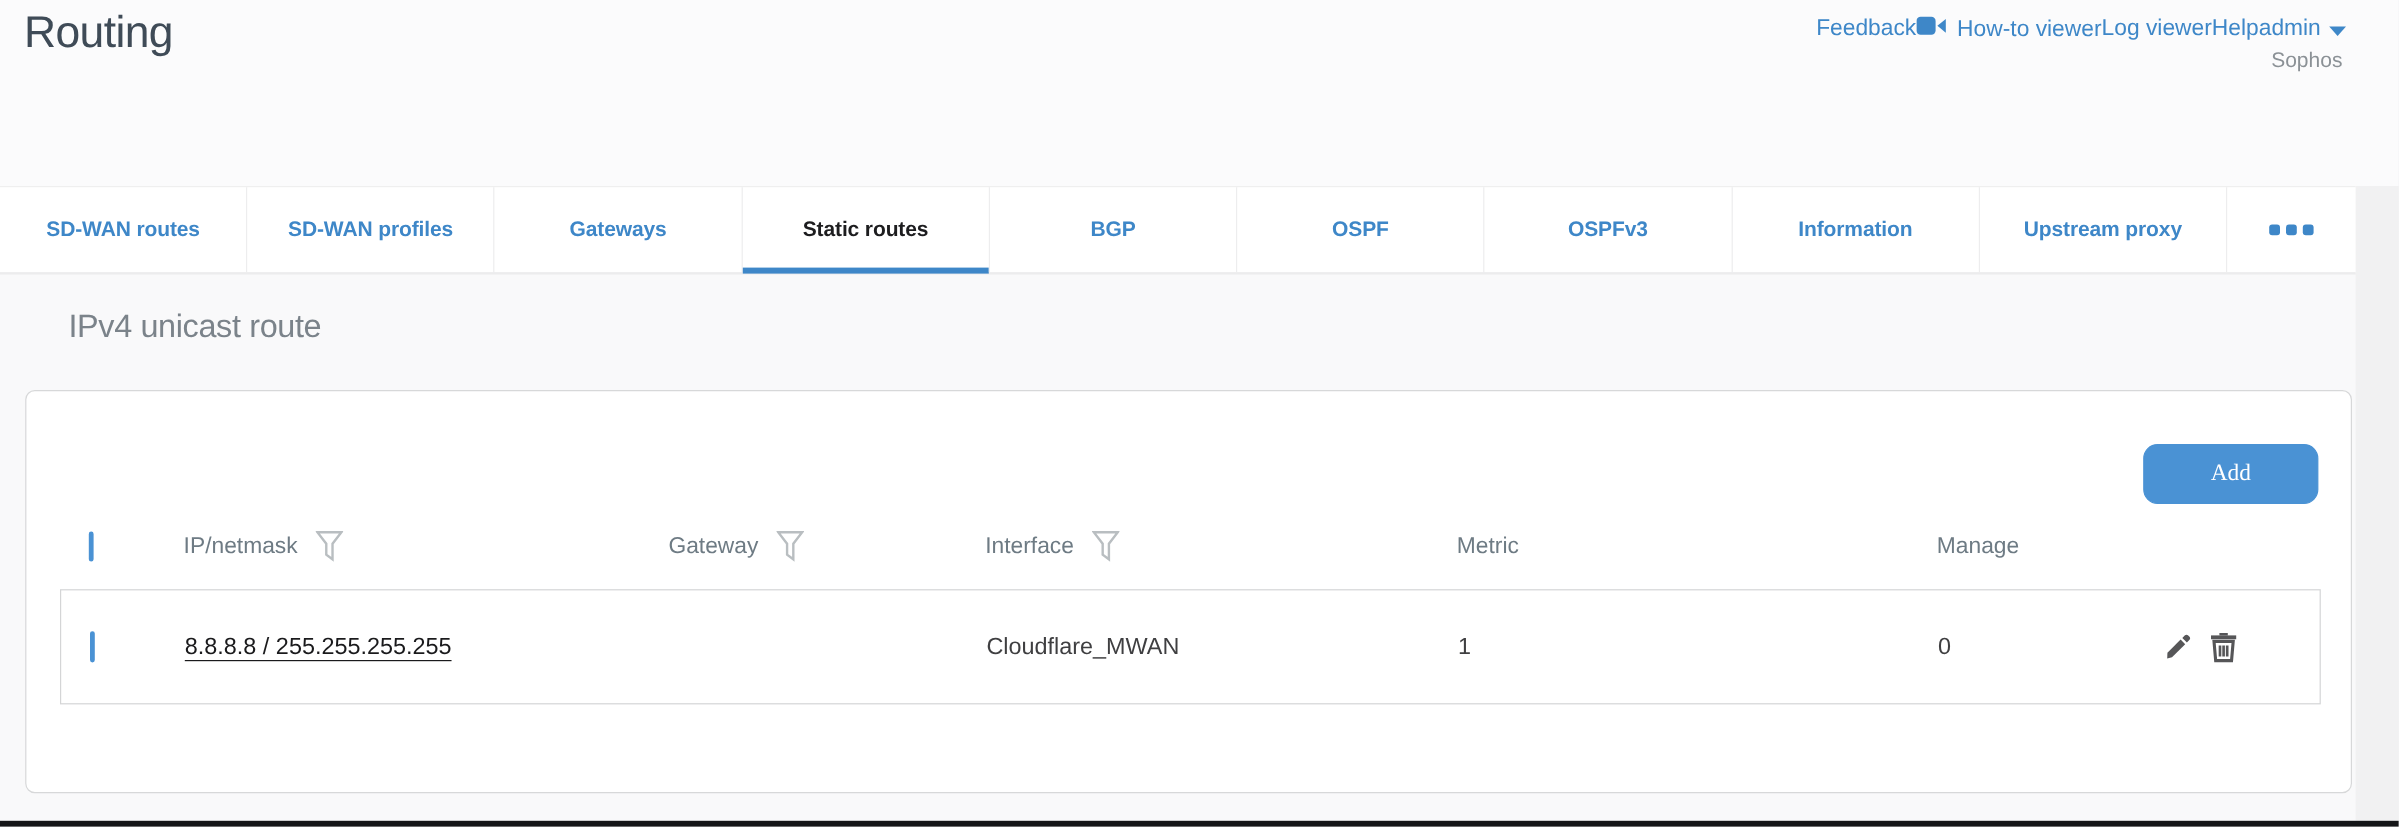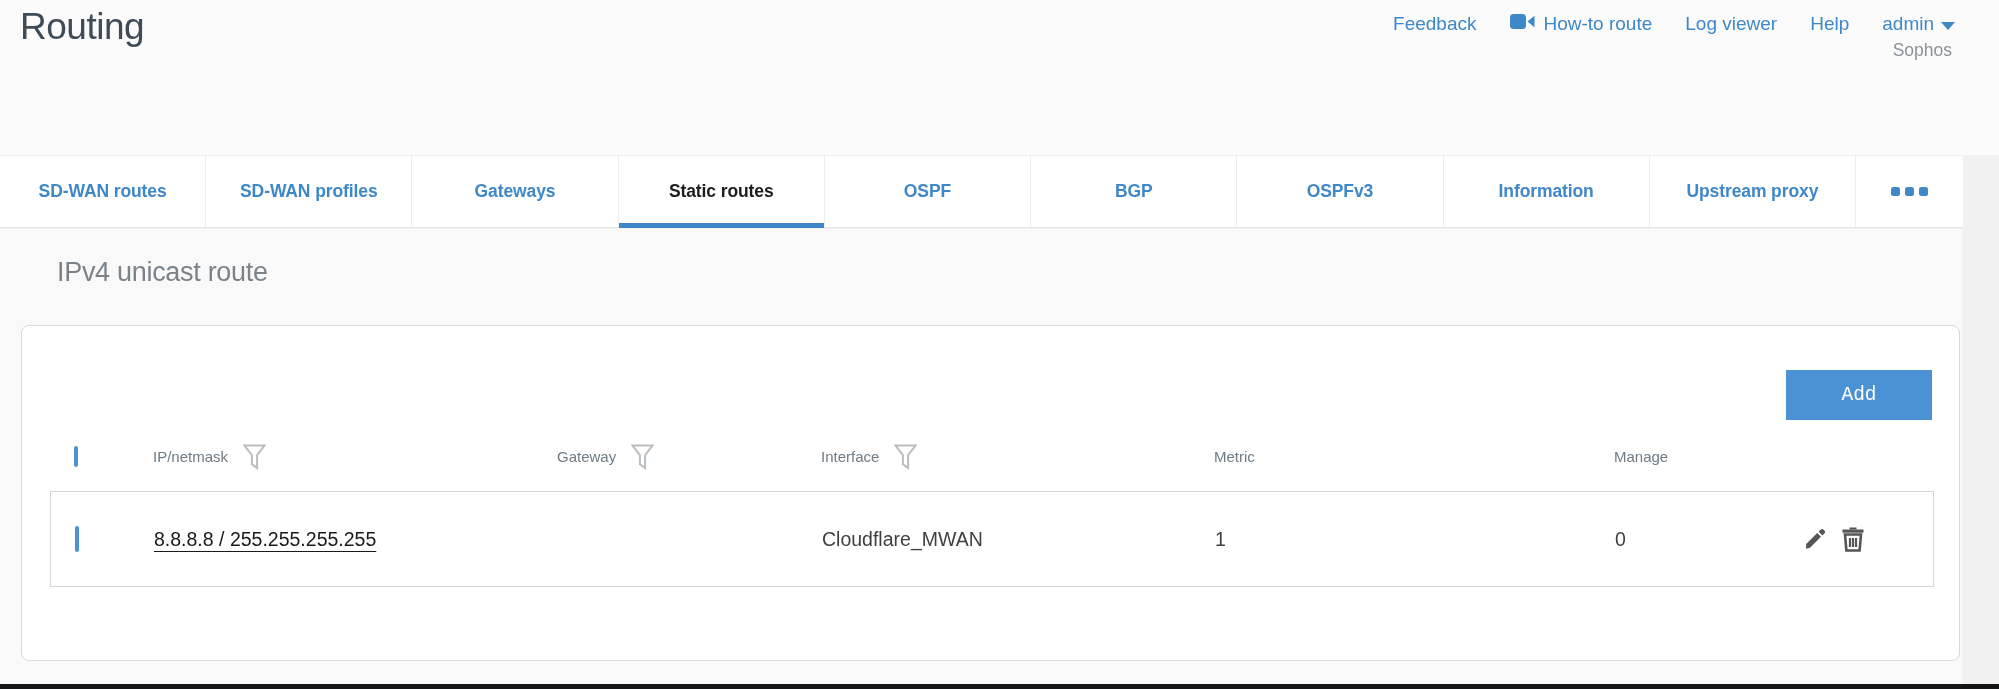--- a/index.html
+++ b/index.html
@@ -14,21 +14,21 @@
   .header-band {
     position:absolute; top:0; left:0; width:1999px; height:155px;
     background:#fbfbfc;
   }
   .page-title {
     position:absolute; top:6px; left:20px;
     font-size:37px; font-weight:400; color:#3f4b57; letter-spacing:-0.5px;
   }
   .top-nav {
     position:absolute; top:13px; right:44px;
-    display:flex; align-items:flex-start; gap:33px;
+    display:flex; align-items:flex-start; 
     font-size:19px; color:#3e87c8; white-space:nowrap;
   }
   .top-nav .navlink { color:#3e87c8; text-decoration:none; cursor:pointer; }
   .nav-howto { display:flex; align-items:center; gap:9px; }
   .nav-admin { display:flex; align-items:center; gap:7px; }
   .caret-down { display:inline-block; width:0; height:0;
     border-left:7px solid transparent; border-right:7px solid transparent;
     border-top:8px solid #3e87c8; margin-top:3px; }
   .org-label {
     position:absolute; top:40px; right:47px;
@@ -64,33 +64,33 @@
     position:absolute; top:257px; left:21px;
     font-size:27px; font-weight:400; color:#7b838a; letter-spacing:-0.3px;margin-left:36px;
   }
   .panel {
     position:absolute; top:325px; left:21px; width:1939px; height:336px;
     background:#ffffff; border:1px solid #d7d8d9; border-radius:8px;
   }
   .toolbar {
     position:absolute; top:44px; right:27px; display:flex; gap:11px;
   }
-  .btn { height:50px; border-radius:0; font-size:19.5px;
-    font-family:Liberation Mono, monospace; cursor:pointer; }
+  .btn { height:50px; border-radius:12px; font-size:19.5px;
+    font-family:Liberation Serif, serif; cursor:pointer; }
   .btn-add { width:146px; background:#4a92d4; border:1px solid #4a92d4; color:#ffffff; }
   .btn-delete { width:163px; background:#ffffff; border:1px solid #c8c9ca; color:#2e2e30; }
   
   .grid {
     display:grid;
     grid-template-columns:103px 404px 264px 393px 400px 173px 1fr;
     align-items:center;
   }
   .thead {
     position:absolute; top:105px; left:28px; width:1884px; height:50px;
-    font-size:15px; color:#6e7b84;
+    font-size:19px; color:#6e7b84;
   }
   .th { display:flex; align-items:center; gap:15px; }
   .filter-icon { margin-top:5px; cursor:pointer; flex:0 0 auto; }
   .checkbox {
     width:26px; height:26px; margin-left:24px;
     border:2px solid #4a92d4; border-radius:7px; background:#ffffff; cursor:pointer;
   }
   .trow {
     position:absolute; top:165px; left:28px; width:1884px; height:96px;
     background:#ffffff; border:1px solid #d4d5d6;
@@ -112,39 +112,39 @@
 
   <nav class="top-nav">
     <span class="navlink">Feedback</span>
     <span class="nav-howto navlink">
       <span>
         <svg width="25" height="17" viewBox="0 0 25 17">
             <rect x="0" y="1" width="16" height="15" rx="3.5" fill="#3e87c8"></rect>
             <path d="M17.5 8.5 L24.5 2.8 V14.2 Z" fill="#3e87c8"></path>
           </svg>
       </span>
-      <span>How-to route</span>
+      <span>How-to viewer</span>
     </span>
     <span class="navlink">Log viewer</span>
     <span class="navlink">Help</span>
     <span class="nav-admin navlink">
       <span>admin</span>
       <span class="caret-down"></span>
     </span>
   </nav>
   <div class="org-label">Sophos</div>
 </div>
 
 <div class="tabbar">
   <div class="tab">SD-WAN routes</div>
   <div class="tab">SD-WAN profiles</div>
   <div class="tab">Gateways</div>
   <div class="tab active">Static routes</div>
+  <div class="tab">BGP</div>
   <div class="tab">OSPF</div>
-  <div class="tab">BGP</div>
   <div class="tab">OSPFv3</div>
   <div class="tab">Information</div>
   <div class="tab">Upstream proxy</div>
   <div class="tab-more">
     <span class="dot"></span>
     <span class="dot"></span>
     <span class="dot"></span>
   </div>
 </div>
 

